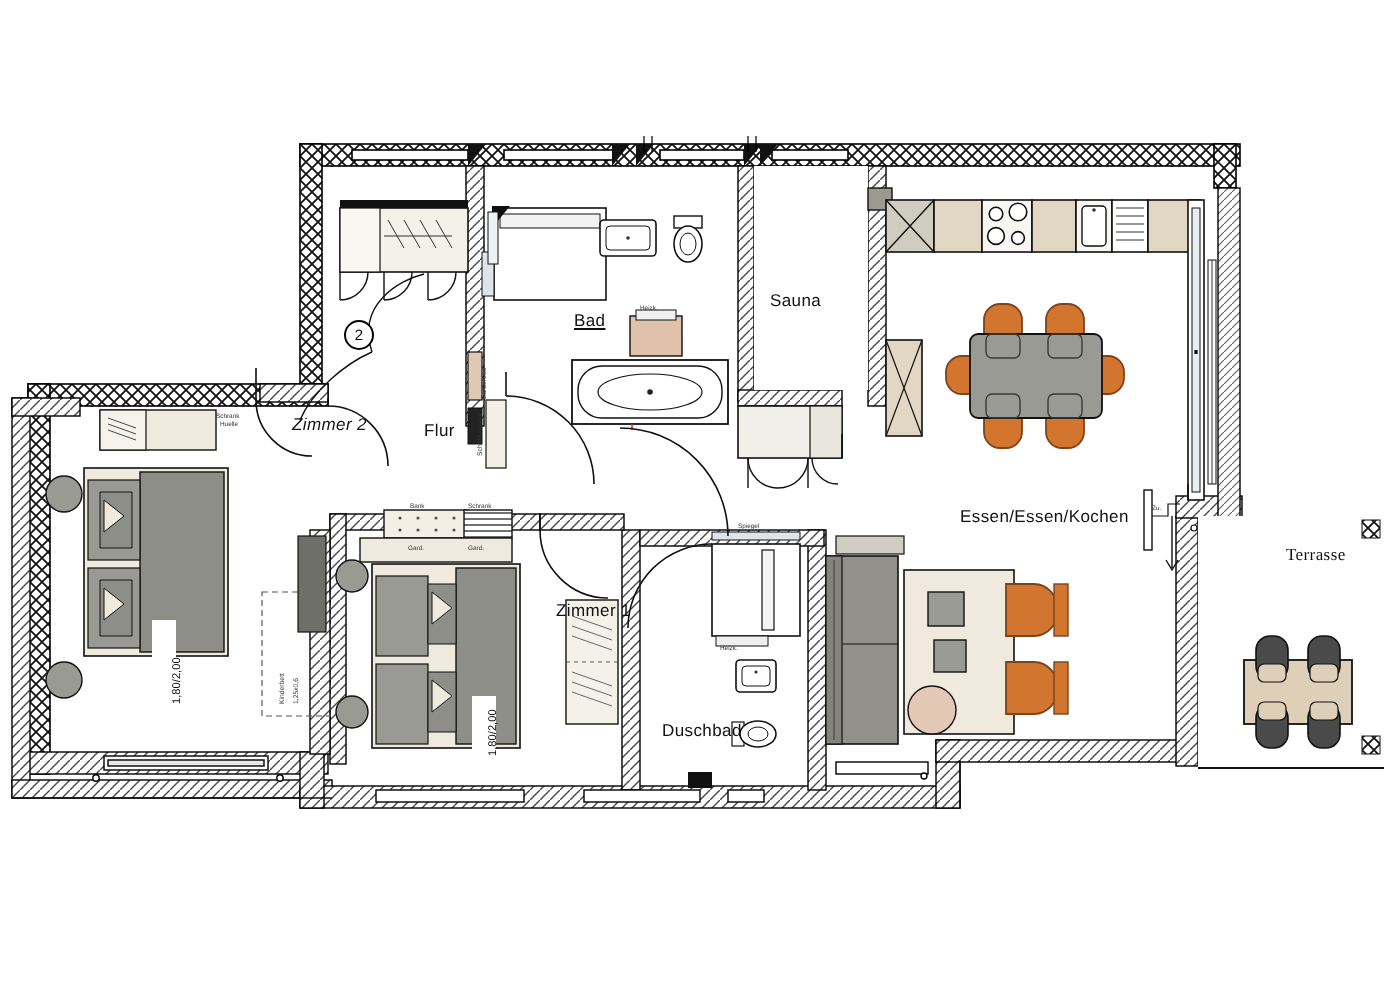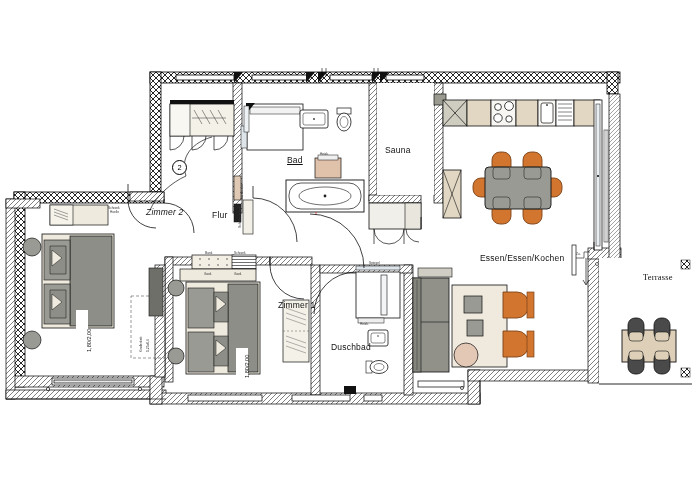--- a/index.html
+++ b/index.html
@@ -460,21 +460,21 @@
     <path d="M6,399 l160,0"></path>
     <path d="M480,404 l0,-24"></path>
   </g>
 </svg>
 
 <div class="room-label" style="left:146px;top:207px;font-style:italic;">Zimmer 2</div>
 <div class="room-label" style="left:212px;top:210px;">Flur</div>
 <div class="room-label" style="left:287px;top:155px;text-decoration:underline;">Bad</div>
 <div class="room-label" style="left:385px;top:145px;">Sauna</div>
 <div class="room-label" style="left:278px;top:288px;margin-top:12px;">Zimmer 1</div>
-<div class="room-label" style="left:331px;top:342px;">Duschbad</div>
+<div class="room-label" style="left:331px;top:360px;">Duschbad</div>
 <div class="room-label" style="left:480px;top:253px;">Essen/Essen/Kochen</div>
 <div class="room-label" style="left:643px;top:272px;font-family:Liberation Serif, serif;">Terrasse</div>
 
 <div class="vlabel" style="left:86px;top:352px;">1,80/2,00</div>
 <div class="vlabel" style="left:244px;top:378px;">1,80/2,00</div>
 <div class="vlabel tiny" style="left:139px;top:352px;">Kinderbett</div>
 <div class="vlabel tiny" style="left:146px;top:352px;">1,25x0,6</div>
 
 <div class="tiny-label" style="left:108px;top:206px;">Schrank</div>
 <div class="tiny-label" style="left:110px;top:210px;">Huelle</div>

